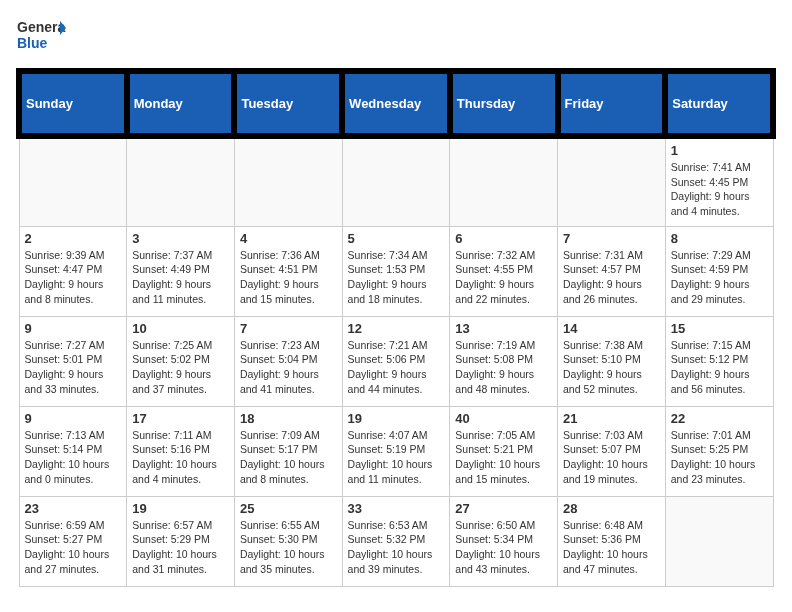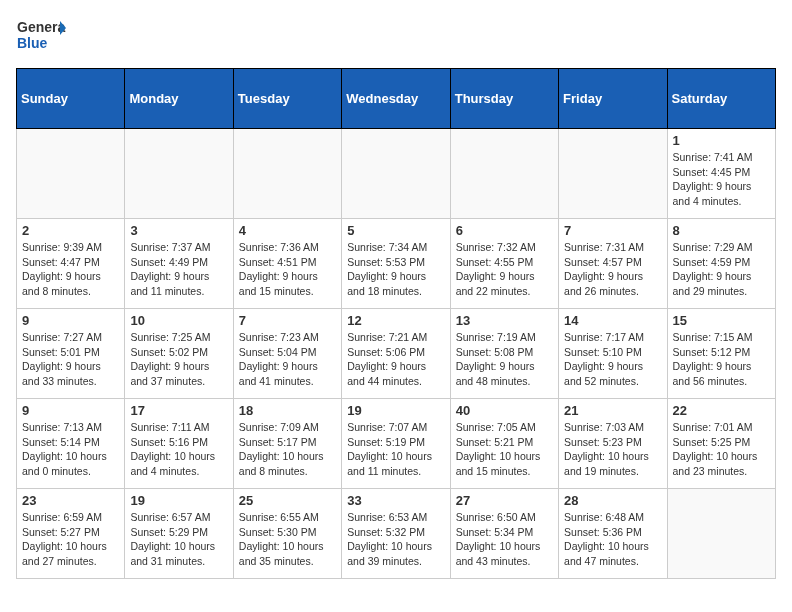--- a/index.html
+++ b/index.html
@@ -37,21 +37,21 @@
       width: 100%;
       border-collapse: collapse;
       border: 1px solid #ccc;
     }
     th {
       background-color: #1a5fb4;
       color: white;
       font-size: 13px;
       padding: 22px 4px;
       text-align: left;
-      border: 1px solid #000000;
+      border: 6px solid #000000;
     }
     td {
       border: 1px solid #ccc;
       vertical-align: top;
       padding: 4px 5px;
       font-size: 11px;
       color: #333;
       width: calc(100% / 7);
       height: 90px;
     }
@@ -129,21 +129,21 @@
         </td>
         <td>
           <span class="day-num">4</span>
           <div class="day-info">Sunrise: 7:36 AM
 Sunset: 4:51 PM
 Daylight: 9 hours and 15 minutes.</div>
         </td>
         <td>
           <span class="day-num">5</span>
           <div class="day-info">Sunrise: 7:34 AM
-Sunset: 5:53 PM
+Sunset: 1:53 PM
 Daylight: 9 hours and 18 minutes.</div>
         </td>
         <td>
           <span class="day-num">6</span>
           <div class="day-info">Sunrise: 7:32 AM
 Sunset: 4:55 PM
 Daylight: 9 hours and 22 minutes.</div>
         </td>
         <td>
           <span class="day-num">7</span>
@@ -184,21 +184,21 @@
 Daylight: 9 hours and 44 minutes.</div>
         </td>
         <td>
           <span class="day-num">13</span>
           <div class="day-info">Sunrise: 7:19 AM
 Sunset: 5:08 PM
 Daylight: 9 hours and 48 minutes.</div>
         </td>
         <td>
           <span class="day-num">14</span>
-          <div class="day-info">Sunrise: 7:17 AM
+          <div class="day-info">Sunrise: 7:38 AM
 Sunset: 5:10 PM
 Daylight: 9 hours and 52 minutes.</div>
         </td>
         <td>
           <span class="day-num">15</span>
           <div class="day-info">Sunrise: 7:15 AM
 Sunset: 5:12 PM
 Daylight: 9 hours and 56 minutes.</div>
         </td>
       </tr>
@@ -216,34 +216,34 @@
 Daylight: 10 hours and 4 minutes.</div>
         </td>
         <td>
           <span class="day-num">18</span>
           <div class="day-info">Sunrise: 7:09 AM
 Sunset: 5:17 PM
 Daylight: 10 hours and 8 minutes.</div>
         </td>
         <td>
           <span class="day-num">19</span>
-          <div class="day-info">Sunrise: 7:07 AM
+          <div class="day-info">Sunrise: 4:07 AM
 Sunset: 5:19 PM
 Daylight: 10 hours and 11 minutes.</div>
         </td>
         <td>
           <span class="day-num">40</span>
           <div class="day-info">Sunrise: 7:05 AM
 Sunset: 5:21 PM
 Daylight: 10 hours and 15 minutes.</div>
         </td>
         <td>
           <span class="day-num">21</span>
           <div class="day-info">Sunrise: 7:03 AM
-Sunset: 5:23 PM
+Sunset: 5:07 PM
 Daylight: 10 hours and 19 minutes.</div>
         </td>
         <td>
           <span class="day-num">22</span>
           <div class="day-info">Sunrise: 7:01 AM
 Sunset: 5:25 PM
 Daylight: 10 hours and 23 minutes.</div>
         </td>
       </tr>
       <tr>

